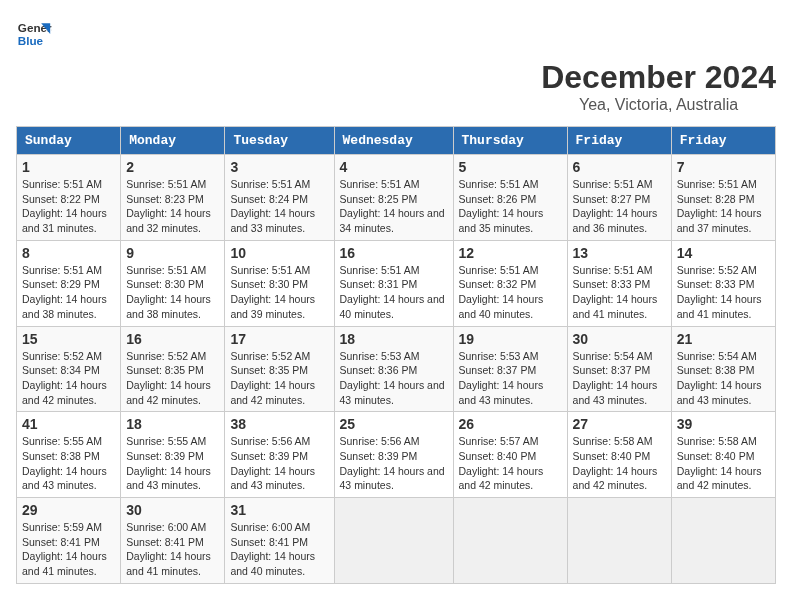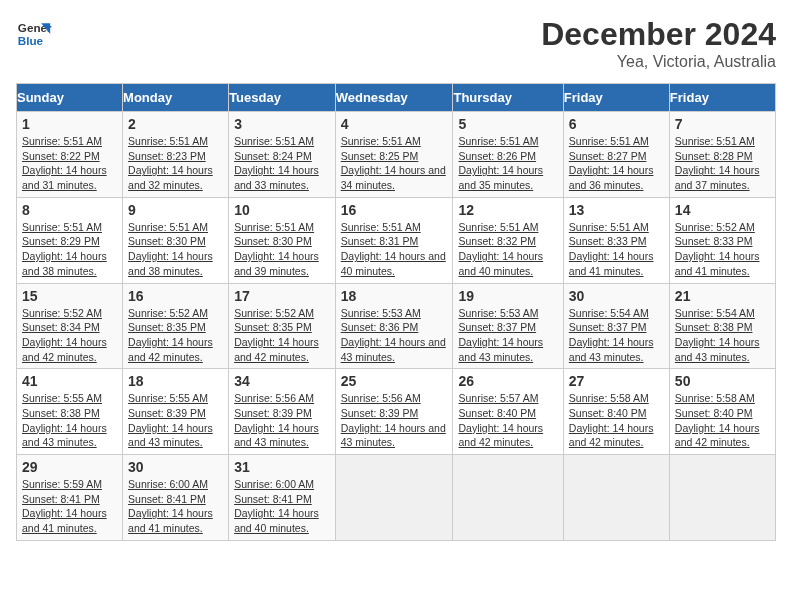--- a/index.html
+++ b/index.html
@@ -25,38 +25,41 @@
       width: 36px;
       height: 36px;
     }
     .title-block {
       text-align: right;
     }
     .month-title {
       font-size: 32px;
       font-weight: bold;
       color: #333;
+      margin-top: 43px;
     }
     .location-title {
       font-size: 16px;
       color: #555;
+      text-align: center;
     }
     table {
       width: 100%;
       border-collapse: collapse;
       font-size: 11px;
     }
     thead tr th {
       background-color: #2b6cb0;
       color: #fff;
-      padding: 6px 0;
+      padding: 6px 8px;
       text-align: left;
       font-size: 13px;
       font-weight: bold;
       border: 1px solid #ccc;
+      font-family: Liberation Mono, monospace;
     }
     tbody tr td {
       border: 1px solid #ccc;
       padding: 4px 5px;
       vertical-align: top;
       background: #fff;
       height: 80px;
     }
     tbody tr:nth-child(odd) td {
       background: #f9f9f9;
@@ -64,21 +67,20 @@
     .day-number {
       font-size: 14px;
       font-weight: bold;
       color: #333;
       margin-bottom: 2px;
     }
     .day-detail {
       font-size: 10.5px;
       color: #333;
       line-height: 1.4;
-      text-decoration: underline;
     }
     .empty-cell {
       background: #f0f0f0 !important;
     }
   </style>
 </head>
 <body>
 
 <div class="header">
   <div class="logo">
@@ -292,21 +294,21 @@
         </td>
         <td>
           <div class="day-number">18</div>
           <div class="day-detail">
             Sunrise: 5:55 AM<br>
             Sunset: 8:39 PM<br>
             Daylight: 14 hours and 43 minutes.
           </div>
         </td>
         <td>
-          <div class="day-number">34</div>
+          <div class="day-number">38</div>
           <div class="day-detail">
             Sunrise: 5:56 AM<br>
             Sunset: 8:39 PM<br>
             Daylight: 14 hours and 43 minutes.
           </div>
         </td>
         <td>
           <div class="day-number">25</div>
           <div class="day-detail">
             Sunrise: 5:56 AM<br>
@@ -324,21 +326,21 @@
         </td>
         <td>
           <div class="day-number">27</div>
           <div class="day-detail">
             Sunrise: 5:58 AM<br>
             Sunset: 8:40 PM<br>
             Daylight: 14 hours and 42 minutes.
           </div>
         </td>
         <td>
-          <div class="day-number">50</div>
+          <div class="day-number">39</div>
           <div class="day-detail">
             Sunrise: 5:58 AM<br>
             Sunset: 8:40 PM<br>
             Daylight: 14 hours and 42 minutes.
           </div>
         </td>
       </tr>
       <tr>
         <td>
           <div class="day-number">29</div>

